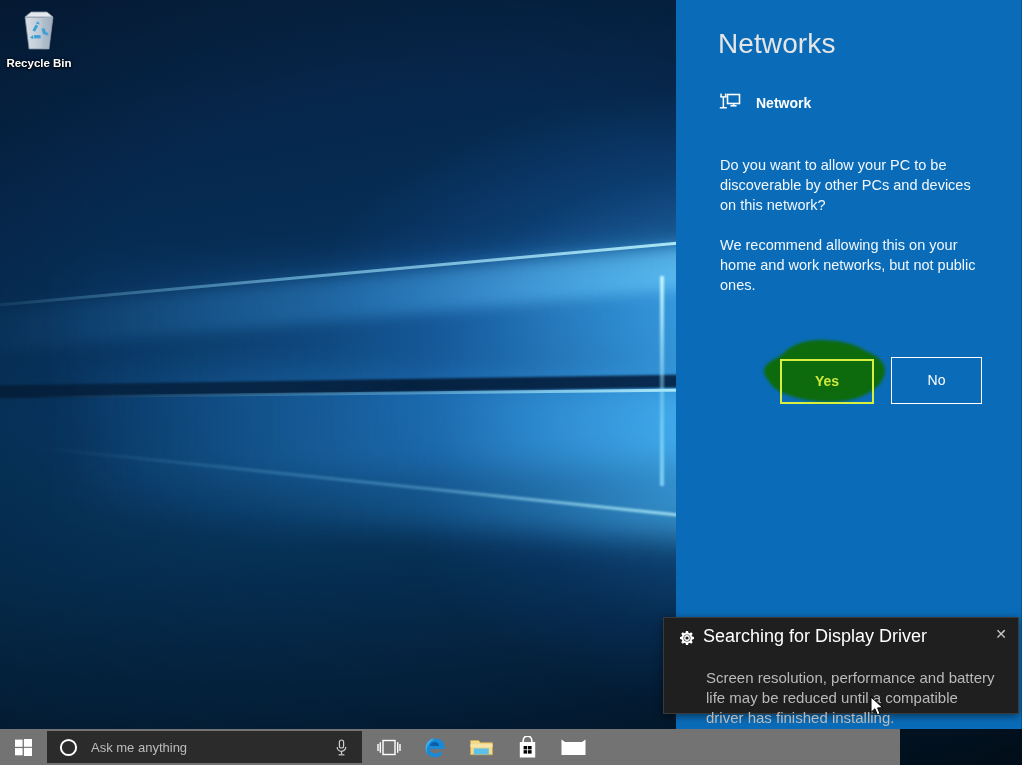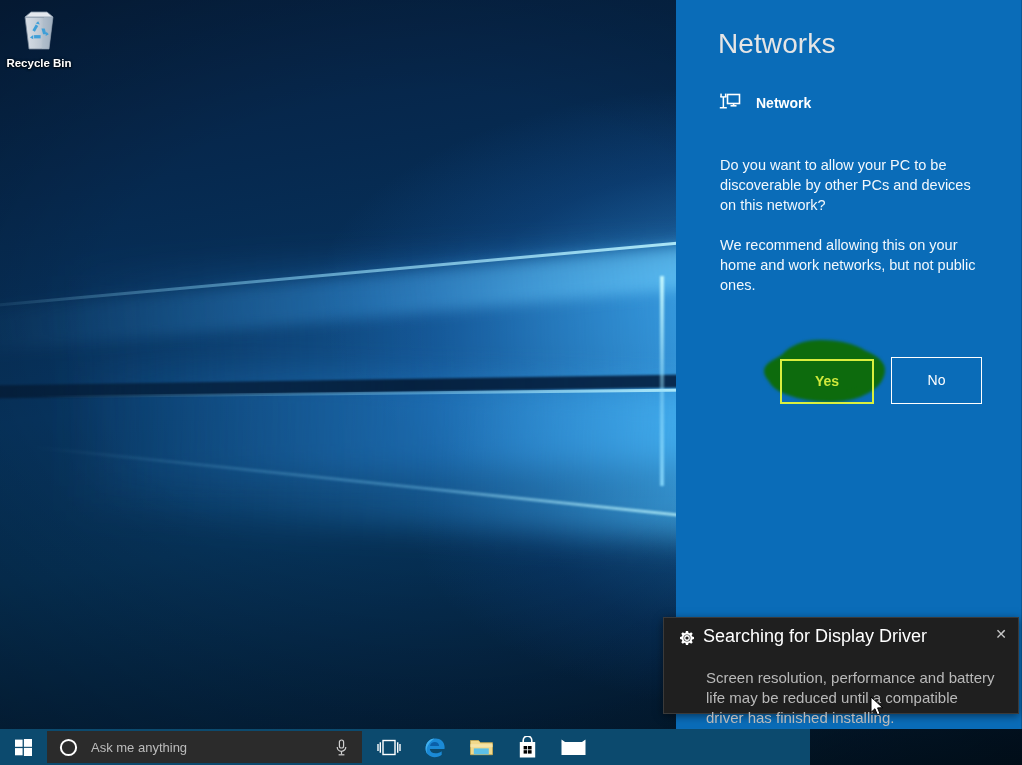--- a/index.html
+++ b/index.html
@@ -251,22 +251,22 @@
     font-size: 14px;
     color: #c8c8c8;
     cursor: pointer;
     user-select: none;
   }
 
   
   #taskbar {
     position: absolute;
     left: 0; bottom: 0;
-    width: 810px; height: 36px;
-    background: #0c4a6e;
+    width: 900px; height: 36px;
+    background: #737373;
     display: flex;
     align-items: center;
   }
   #start-button {
     width: 46px; height: 36px;
     display: flex; align-items: center; justify-content: center;
     cursor: pointer;
   }
   #search-box {
     width: 315px; height: 32px;

